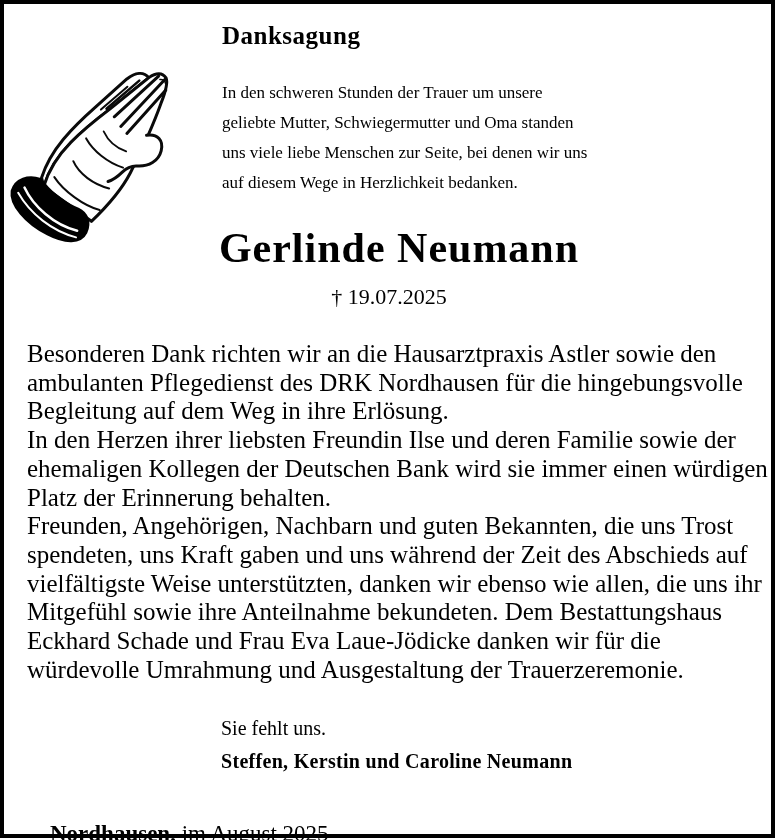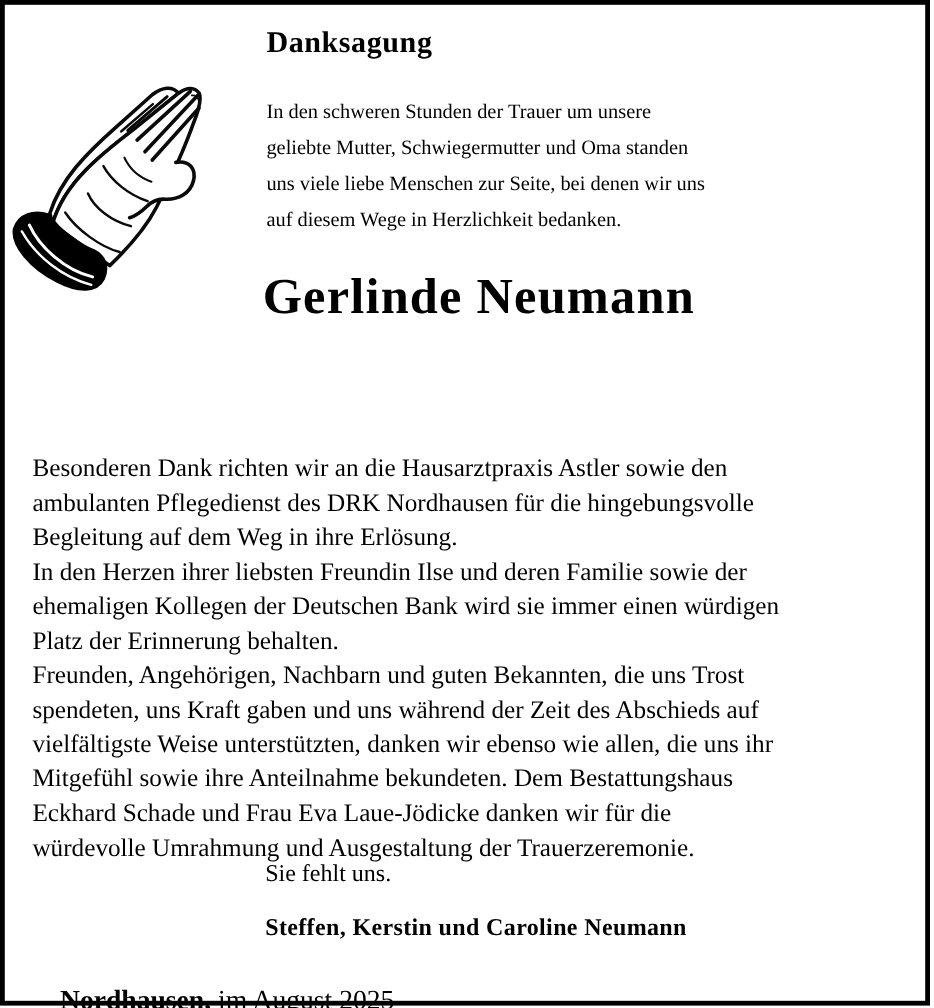--- a/index.html
+++ b/index.html
@@ -68,36 +68,34 @@
     top: 284px;
     width: 778px;
     text-align: center;
     font-size: 22px;
     white-space: pre;
   }
   .body-text {
     position: absolute;
     left: 27px;
     top: 340px;
-    font-size: 21px;
+    font-size: 25px;
     line-height: 28.7px;
     white-space: pre;
-    margin-top: 36px;
   }
   .closing {
     position: absolute;
     left: 221px;
     top: 712px;
     font-size: 20px;
     line-height: 33px;
   }
   .closing .family-line {
     font-weight: bold;
     letter-spacing: 0.3px;
-    margin-top: 12px;
   }
   .footer-line {
     position: absolute;
     left: 27px;
     top: 795px;
     font-size: 23px;
     white-space: pre;
   }
   .footer-line .city {
     font-weight: bold;
@@ -140,20 +138,21 @@
     </g>
   </svg>
 
   <div class="intro">In den schweren Stunden der Trauer um unsere
 geliebte Mutter, Schwiegermutter und Oma standen
 uns viele liebe Menschen zur Seite, bei denen wir uns
 auf diesem Wege in Herzlichkeit bedanken.</div>
 
   <div class="deceased-name">Gerlinde Neumann</div>
 
+  <div class="death-date">† 19.07.2025</div>
 
   <div class="body-text">Besonderen Dank richten wir an die Hausarztpraxis Astler sowie den
 ambulanten Pflegedienst des DRK Nordhausen für die hingebungsvolle
 Begleitung auf dem Weg in ihre Erlösung.
 In den Herzen ihrer liebsten Freundin Ilse und deren Familie sowie der
 ehemaligen Kollegen der Deutschen Bank wird sie immer einen würdigen
 Platz der Erinnerung behalten.
 Freunden, Angehörigen, Nachbarn und guten Bekannten, die uns Trost
 spendeten, uns Kraft gaben und uns während der Zeit des Abschieds auf
 vielfältigste Weise unterstützten, danken wir ebenso wie allen, die uns ihr

